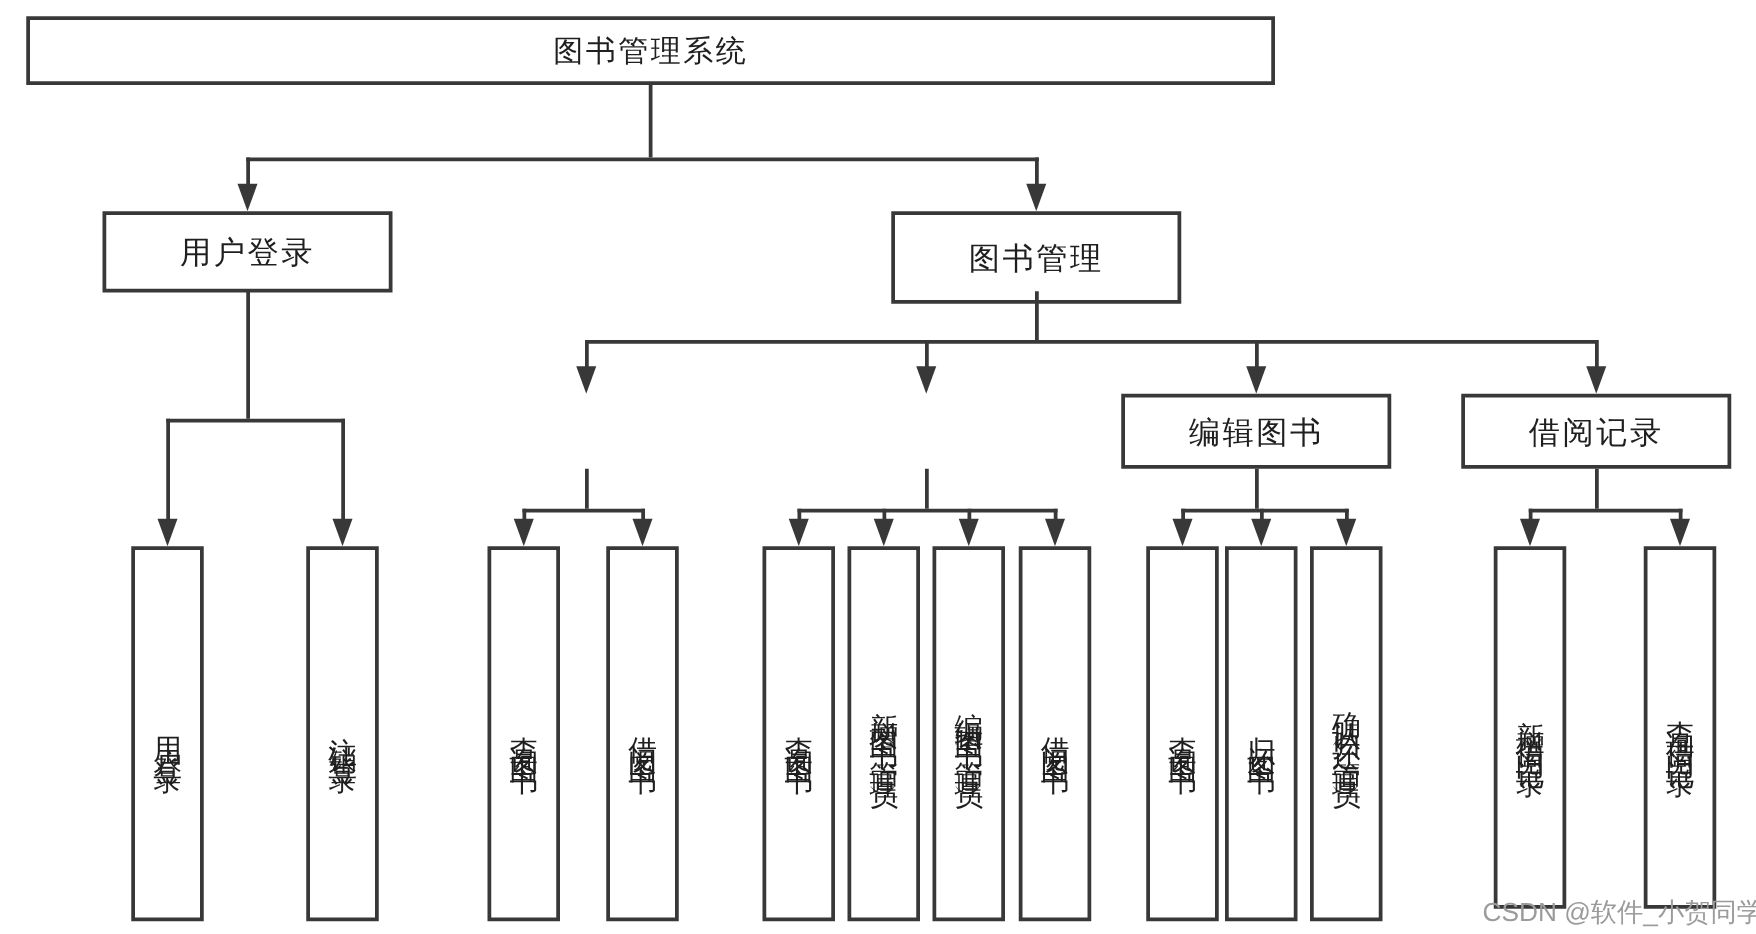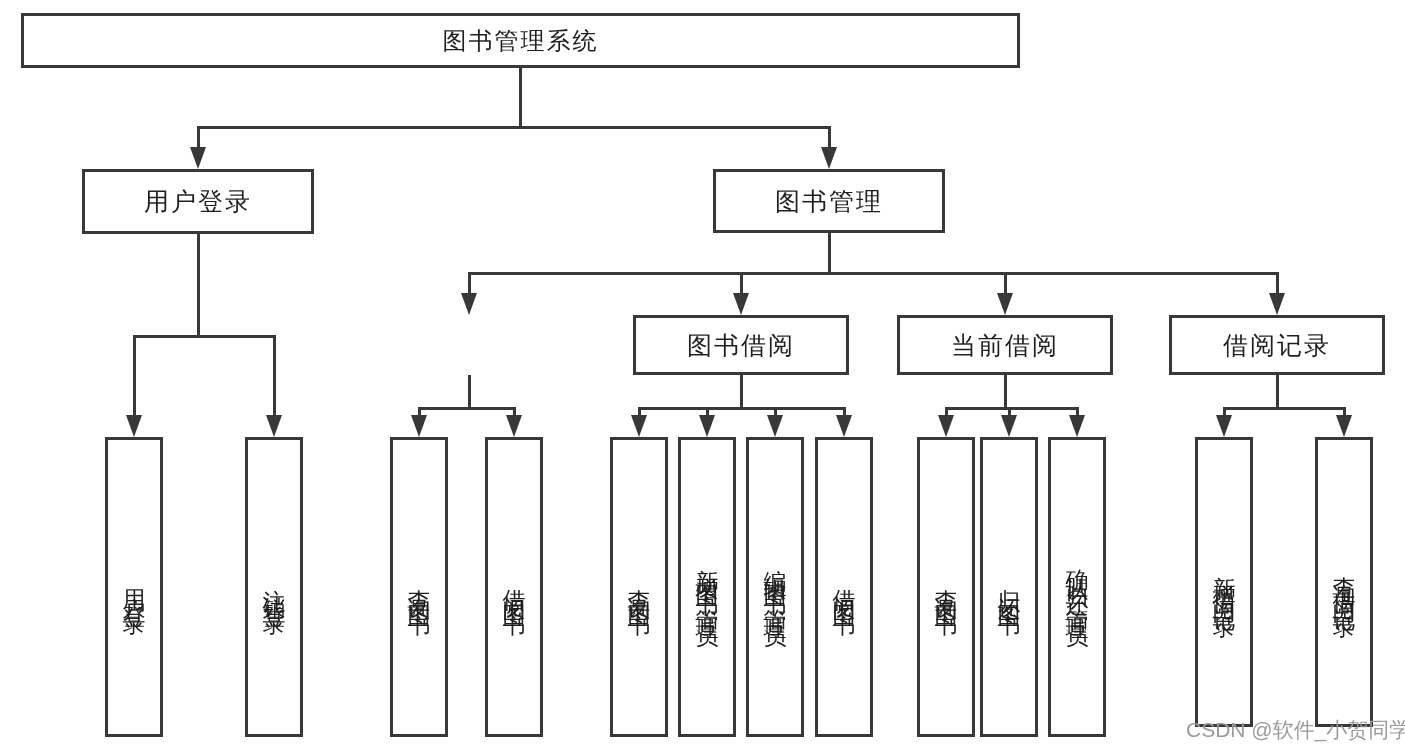--- a/index.html
+++ b/index.html
@@ -43,21 +43,21 @@
   <div class="vline" style="left:519px;top:68px;height:58px;"></div>
   <div class="hline" style="left:197px;top:126px;width:634px;"></div>
   <div class="vline" style="left:197px;top:126px;height:26px;"></div>
   <div class="vline" style="left:828px;top:126px;height:26px;"></div>
   <div class="arrow" style="left:190px;top:147px;"></div>
   <div class="arrow" style="left:821px;top:147px;"></div>
 
   <div class="box hbox" style="left:82px;top:169px;width:232px;height:65px;">
     <span>用户登录</span>
   </div>
-  <div class="box hbox" style="left:713px;top:169px;width:232px;height:64px;">
+  <div class="box hbox" style="left:713px;top:169px;width:232px;height:74px;">
     <span>图书管理</span>
   </div>
 
   <div class="vline" style="left:197px;top:233px;height:102px;"></div>
   <div class="hline" style="left:133px;top:335px;width:143px;"></div>
   <div class="vline" style="left:133px;top:335px;height:85px;"></div>
   <div class="vline" style="left:273px;top:335px;height:85px;"></div>
   <div class="arrow" style="left:126px;top:415px;"></div>
   <div class="arrow" style="left:266px;top:415px;"></div>
 
@@ -72,25 +72,22 @@
   <div class="hline" style="left:468px;top:272px;width:810px;"></div>
   <div class="vline" style="left:468px;top:272px;height:25px;"></div>
   <div class="vline" style="left:740px;top:272px;height:25px;"></div>
   <div class="vline" style="left:1004px;top:272px;height:25px;"></div>
   <div class="vline" style="left:1276px;top:272px;height:25px;"></div>
   <div class="arrow" style="left:461px;top:293px;"></div>
   <div class="arrow" style="left:733px;top:293px;"></div>
   <div class="arrow" style="left:997px;top:293px;"></div>
   <div class="arrow" style="left:1269px;top:293px;"></div>
 
-  <div class="box hbox" style="left:633px;top:315px;width:216px;height:60px;">
-    <span>图书借阅</span>
-  </div>
   <div class="box hbox" style="left:897px;top:315px;width:216px;height:60px;">
-    <span>当前借阅</span>
+    <span>编辑图书</span>
   </div>
   <div class="box hbox" style="left:1169px;top:315px;width:216px;height:60px;">
     <span>借阅记录</span>
   </div>
 
   <div class="vline" style="left:468px;top:375px;height:32px;"></div>
   <div class="hline" style="left:418px;top:407px;width:98px;"></div>
   <div class="vline" style="left:418px;top:407px;height:12px;"></div>
   <div class="vline" style="left:513px;top:407px;height:12px;"></div>
   <div class="arrow" style="left:411px;top:415px;"></div>

